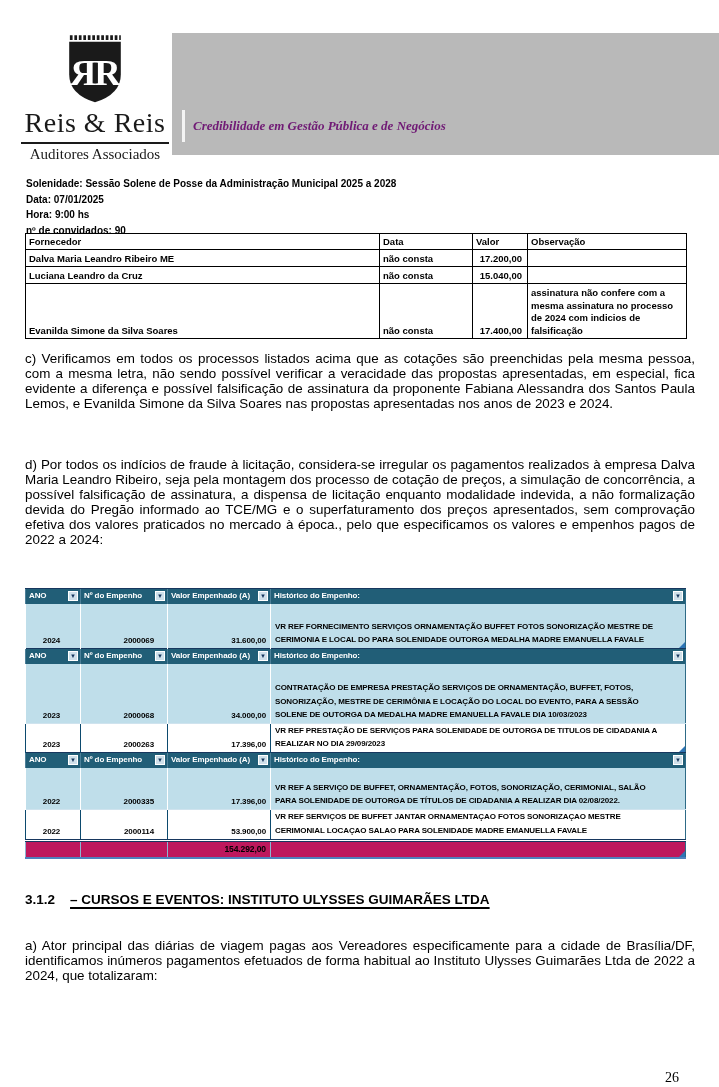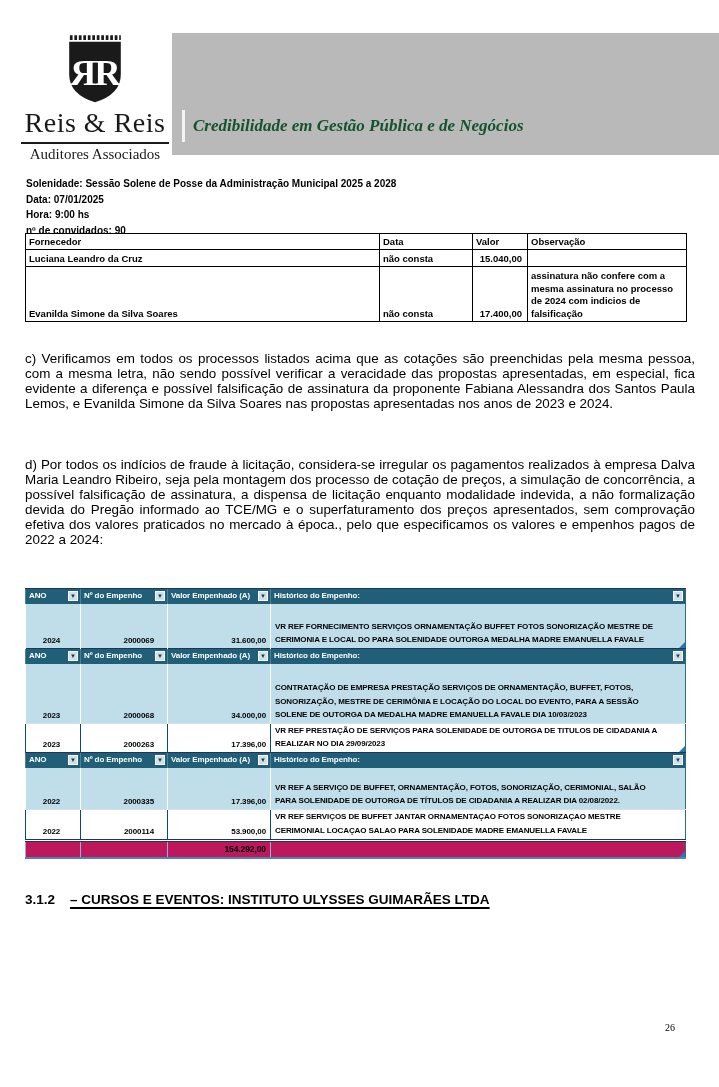--- a/index.html
+++ b/index.html
@@ -13,21 +13,21 @@
   .logo-block { position:absolute; left:21px; top:35px; width:148px; text-align:center; }
   .logo-shield { display:block; margin:0 auto; }
   .logo-name { font-family:"Liberation Serif", serif; font-size:28px; color:#1a1a1a; letter-spacing:0.5px; white-space:nowrap; }
   .logo-rule { border-top:2px solid #1a1a1a; margin:3px 0 2px 0; }
   .logo-sub { font-family:"Liberation Serif", serif; font-size:15px; color:#1a1a1a; white-space:nowrap; }
 
   .banner { position:absolute; left:172px; top:33px; width:547px; height:122px; background:#b9b9b9; }
   .banner-inner { position:absolute; left:10px; bottom:13px; display:flex; align-items:center; }
   .banner-bar { width:3px; height:32px; background:#f4f4f4; margin-right:8px; }
   .banner-text { font-family:"Liberation Serif", serif; font-style:italic; font-weight:bold;
-                 font-size:17px; color:#14532d; white-space:nowrap; }
+                 font-size:13px; color:#701a75; white-space:nowrap; }
 
   
   .event-info { position:absolute; left:26px; top:176px; font-size:10px; font-weight:bold; line-height:15.5px; }
 
   
   table { border-collapse:collapse; }
   .suppliers { position:absolute; left:25px; top:233px; width:661px; table-layout:fixed;
                font-size:9.5px; font-weight:bold; }
   .suppliers th, .suppliers td { border:1px solid #000; padding:1px 3px; text-align:left;
                vertical-align:bottom; line-height:12.5px; overflow:hidden; }
@@ -67,21 +67,21 @@
   .empenho tr.total td.val { font-size:8.5px; font-weight:bold; }
   tr.rb1 { height:45px; } tr.rb2a { height:60px; } tr.rb2b { height:27px; }
   tr.rb3a { height:42px; } tr.rb3b { height:29px; }
 
   
   .section-heading { position:absolute; left:25px; top:892px; font-size:13.5px; font-weight:bold; }
   .section-number { margin-right:15px; }
   .section-title { text-decoration:underline; text-decoration-thickness:2px; text-underline-offset:3px; }
 
   
-  .page-number { position:absolute; left:665px; top:1022px; font-family:"Liberation Serif", serif; font-size:10px; }
+  .page-number { position:absolute; left:665px; top:1070px; font-family:"Liberation Serif", serif; font-size:14px; }
 </style>
 </head>
 <body>
 
 <div class="page">
 
   <div class="logo-block">
     <svg class="logo-shield" width="68" height="72" viewBox="0 0 100 106">
       <line x1="13" y1="4" x2="88" y2="4" stroke="#1a1a1a" stroke-width="7" stroke-dasharray="4,2.6"></line>
       <path d="M12,10 L88,10 L88,58 Q88,87 50,99 Q12,87 12,58 Z" fill="#1a1a1a"></path>
@@ -119,20 +119,26 @@
         <col style="width:159px">
       </colgroup>
     <tbody>
         <tr class="h">
       <th>Fornecedor</th>
       <th>Data</th>
       <th>Valor</th>
       <th>Observação</th>
     </tr>
     <tr class="r">
+      <td>Dalva Maria Leandro Ribeiro ME</td>
+      <td>não consta</td>
+      <td class="num">17.200,00</td>
+      <td></td>
+    </tr>
+    <tr class="r">
       <td>Luciana Leandro da Cruz</td>
       <td>não consta</td>
       <td class="num">15.040,00</td>
       <td></td>
     </tr>
     <tr class="tall">
       <td>Evanilda Simone da Silva Soares</td>
       <td>não consta</td>
       <td class="num">17.400,00</td>
       <td>assinatura não confere com a mesma assinatura no processo de 2024 com indicios de falsificação</td>
@@ -210,16 +216,17 @@
             <span class="corner"></span>
           </td>
     </tr>
   </tbody>
     </table>
 
   <div class="section-heading">
     <span class="section-number">3.1.2</span><span class="section-title">– CURSOS E EVENTOS: INSTITUTO ULYSSES GUIMARÃES LTDA</span>
   </div>
 
+  <div class="para para-a">a) Ator principal das diárias de viagem pagas aos Vereadores especificamente para a cidade de Brasília/DF, identificamos inúmeros pagamentos efetuados de forma habitual ao Instituto Ulysses Guimarães Ltda de 2022 a 2024, que totalizaram:</div>
 
   <div class="page-number">26</div>
 
 </div>
 
 </body></html>

